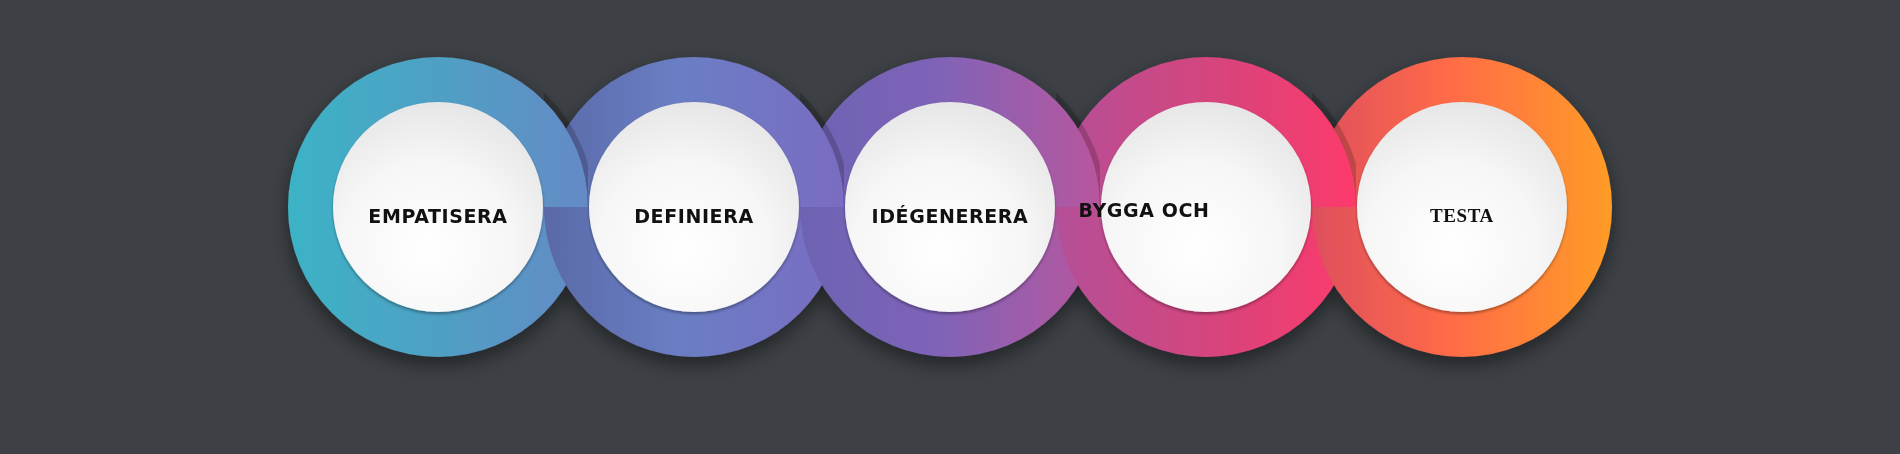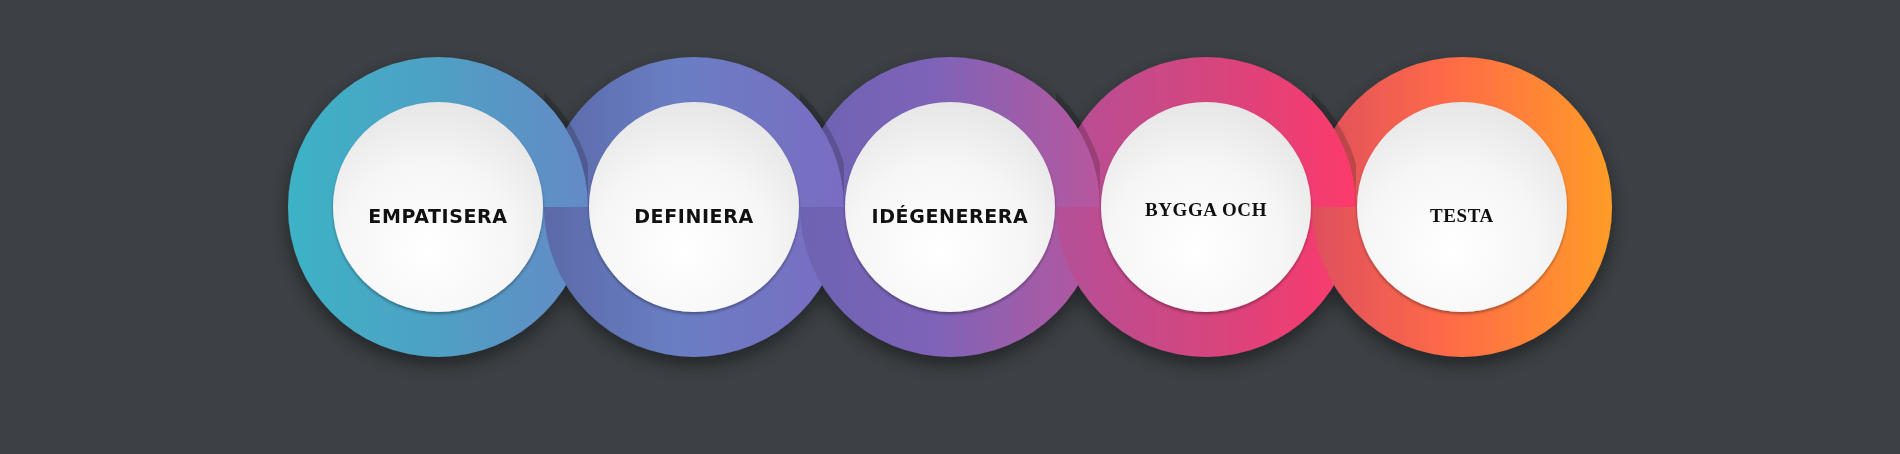--- a/index.html
+++ b/index.html
@@ -146,19 +146,19 @@
 
   <div class="label" style="left:438px; top:216px;">
     <span>EMPATISERA</span>
   </div>
   <div class="label" style="left:694px; top:216px;">
     <span>DEFINIERA</span>
   </div>
   <div class="label" style="left:950px; top:216px;">
     <span>IDÉGENERERA</span>
   </div>
-  <div class="label" style="left:1206px; top:210px;font-family:Liberation Serif, serif;">
+  <div class="label" style="left:1144px; top:210px;">
     <div>BYGGA OCH</div>
   </div>
   <div class="label" style="left:1462px; top:216px;font-family:Liberation Serif, serif;">
     <span>TESTA</span>
   </div>
 </div>
 
 </body></html>

